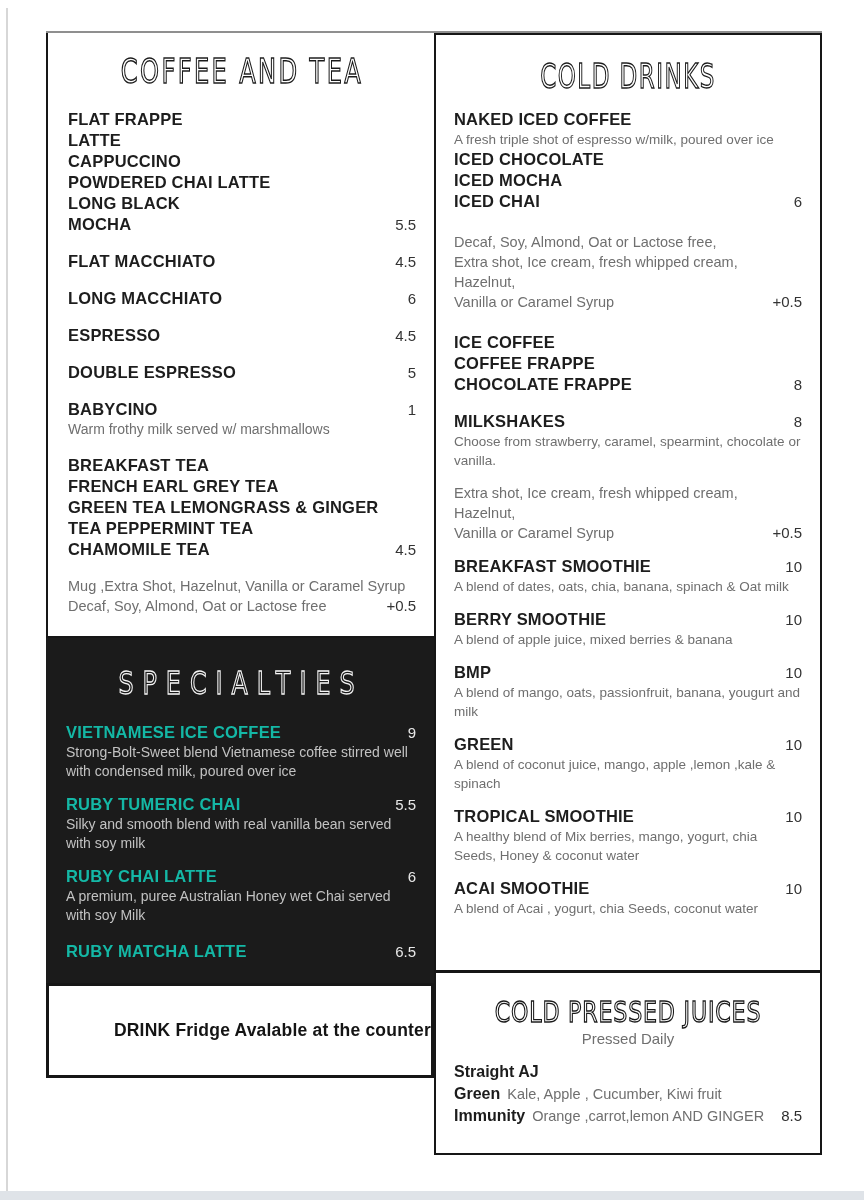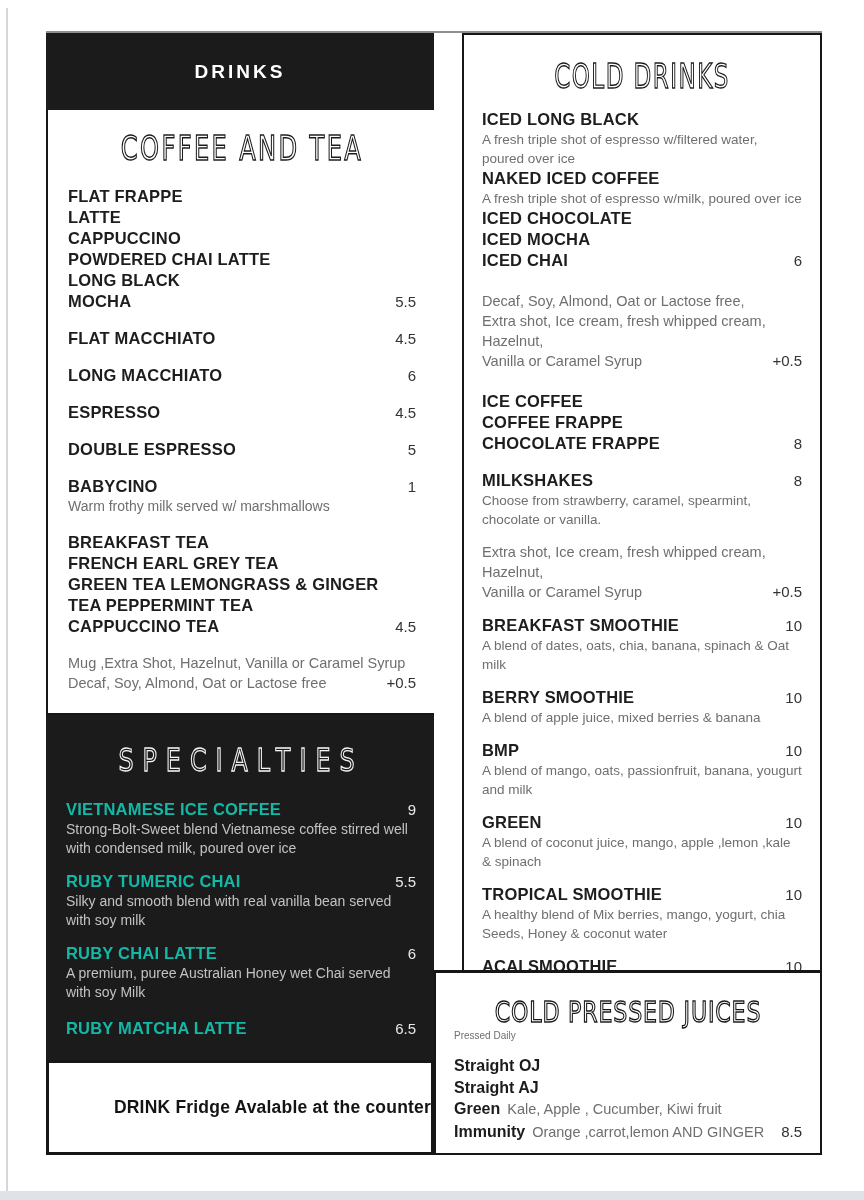--- a/index.html
+++ b/index.html
@@ -33,59 +33,56 @@
 
   
   .drinks-banner { height:77px; background:#1b1b1b; display:flex; align-items:center; justify-content:center; }
   .drinks-title  { color:#ffffff; font-weight:700; font-size:19px; letter-spacing:3px; }
 
   .coffee-box { height:605px; background:#fff; border:2px solid #161616; border-top:none; border-right:none; padding:6px 18px 0 20px; overflow:hidden; }
   .spec-box   { height:345px; background:#1b1b1b; padding:0 18px 0 20px; overflow:hidden; }
   .footer-box { height:95px; background:#fff; border:3px solid #161616; display:flex; align-items:center; justify-content:flex-end; }
   .footer-text { font-weight:700; font-size:17.5px; color:#141414; letter-spacing:.2px; }
 
-  .cold-box  { height:937px; background:#fff; border:2px solid #161616; border-bottom:none; padding:12px 18px 11px 18px; overflow:hidden;margin-left:28px; }
+  .cold-box  { height:937px; background:#fff; border:2px solid #161616; border-bottom:none; padding:12px 18px 11px 18px; overflow:hidden; }
   .juice-box { height:185px; background:#fff; border:2px solid #161616; border-top-width:3px; padding:12px 18px 0 18px; overflow:hidden; }
 
   
   .row { display:flex; justify-content:space-between; align-items:baseline; line-height:21px; }
   .iname { font-weight:700; font-size:16.5px; color:#1d1d1d; letter-spacing:.2px; }
   .price { font-size:15px; color:#333333; }
   .desc  { font-size:14px; color:#6f6f6f; line-height:19px; }
   .note  { font-size:14.5px; color:#6f6f6f; line-height:20px; }
   .note-row { display:flex; justify-content:space-between; align-items:baseline; }
 
   .spec-box .iname { color:#14b8a6; }
   .spec-box .price { color:#e8e8e8; }
   .spec-box .desc  { color:#c2c2c2; }
 
   .cold-box .desc { font-size:13.5px; }
   .gap-sm { margin-top:13px; }
   .gap-md { margin-top:16px; }
   .gap-lg { margin-top:20px; }
 
   
-  .juice-sub { color:#6f6f6f; font-size:10px; margin-bottom:14px; }
+  .juice-sub { text-align:center; color:#6f6f6f; font-size:15px; margin-bottom:14px; }
   .j-row { display:flex; align-items:baseline; line-height:21.5px; }
   .j-name { font-weight:700; font-size:16px; color:#1c1c1c; }
   .j-desc { color:#6f6f6f; font-size:14.5px; margin-left:7px; }
   .j-price { margin-left:auto; color:#2e2e2e; font-size:15px; }
 </style>
 </head>
 <body>
 
 <div id="canvas">
   <div class="edge-line"></div>
   <div class="top-shadow"></div>
 
   <div class="col col-left">
 
-    <div class="drinks-banner">
-      <div class="drinks-title">DRINKS</div>
-    </div>
 
     <div class="coffee-box">
       <div class="deco deco-coffee">COFFEE AND TEA</div>
 
       <div class="row">
           <span class="iname">FLAT FRAPPE</span>
         </div>
       <div class="row">
           <span class="iname">LATTE</span>
         </div>
@@ -135,21 +132,21 @@
         <div class="row">
             <span class="iname">FRENCH EARL GREY TEA</span>
           </div>
         <div class="row">
             <span class="iname">GREEN TEA LEMONGRASS &amp; GINGER</span>
           </div>
         <div class="row">
             <span class="iname">TEA PEPPERMINT TEA</span>
           </div>
         <div class="row">
-            <span class="iname">CAPPUCCINO TEA</span>
+            <span class="iname">CHAMOMILE TEA</span>
             <span class="price">4.5</span>
           </div>
       </div>
 
       <div class="gap-md">
         <div class="note">Mug ,Extra Shot, Hazelnut, Vanilla or Caramel Syrup</div>
         <div class="note-row">
           <span class="note">Decaf, Soy, Almond, Oat or Lactose free</span>
           <span class="price">+0.5</span>
         </div>
@@ -189,26 +186,20 @@
     <div class="footer-box">
       <div class="footer-text">DRINK Fridge Avalable at the counter</div>
     </div>
   </div>
 
   <div class="col col-right">
 
     <div class="cold-box">
       <div class="deco deco-cold">COLD DRINKS</div>
 
-      <div>
-        <div class="row">
-            <span class="iname">ICED LONG BLACK</span>
-          </div>
-        <div class="desc">A fresh triple shot of espresso w/filtered water, poured over ice</div>
-      </div>
       <div>
         <div class="row">
             <span class="iname">NAKED ICED COFFEE</span>
           </div>
         <div class="desc">A fresh triple shot of espresso w/milk, poured over ice</div>
       </div>
       <div class="row">
           <span class="iname">ICED CHOCOLATE</span>
         </div>
       <div class="row">
@@ -299,23 +290,20 @@
           </div>
         <div class="desc">A blend of Acai , yogurt, chia Seeds, coconut water</div>
       </div>
     </div>
 
     <div class="juice-box">
       <div class="deco deco-juice">COLD PRESSED JUICES</div>
       <div class="juice-sub">Pressed Daily</div>
 
       <div class="j-row">
-          <span class="j-name">Straight OJ</span>
-        </div>
-      <div class="j-row">
           <span class="j-name">Straight AJ</span>
         </div>
       <div class="j-row">
         <span class="j-name">Green</span>
         <span class="j-desc">Kale, Apple , Cucumber, Kiwi fruit</span>
       </div>
       <div class="j-row">
         <span class="j-name">Immunity</span>
         <span class="j-desc">Orange ,carrot,lemon AND GINGER</span>
         <span class="j-price">8.5</span>

